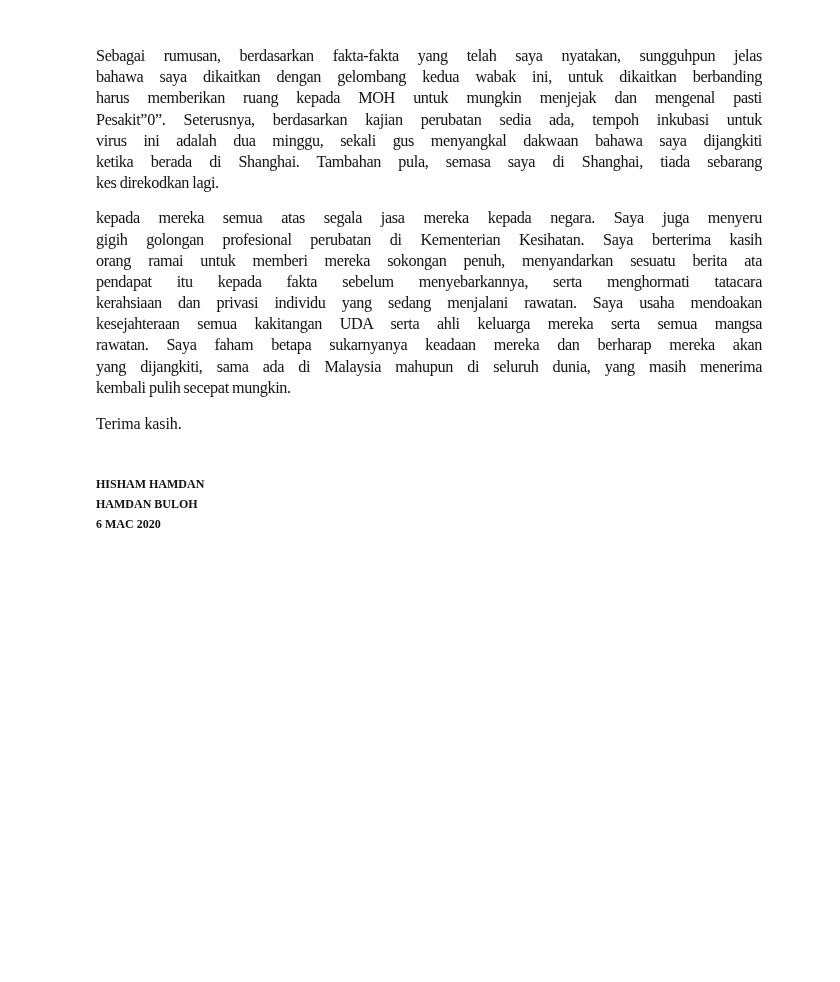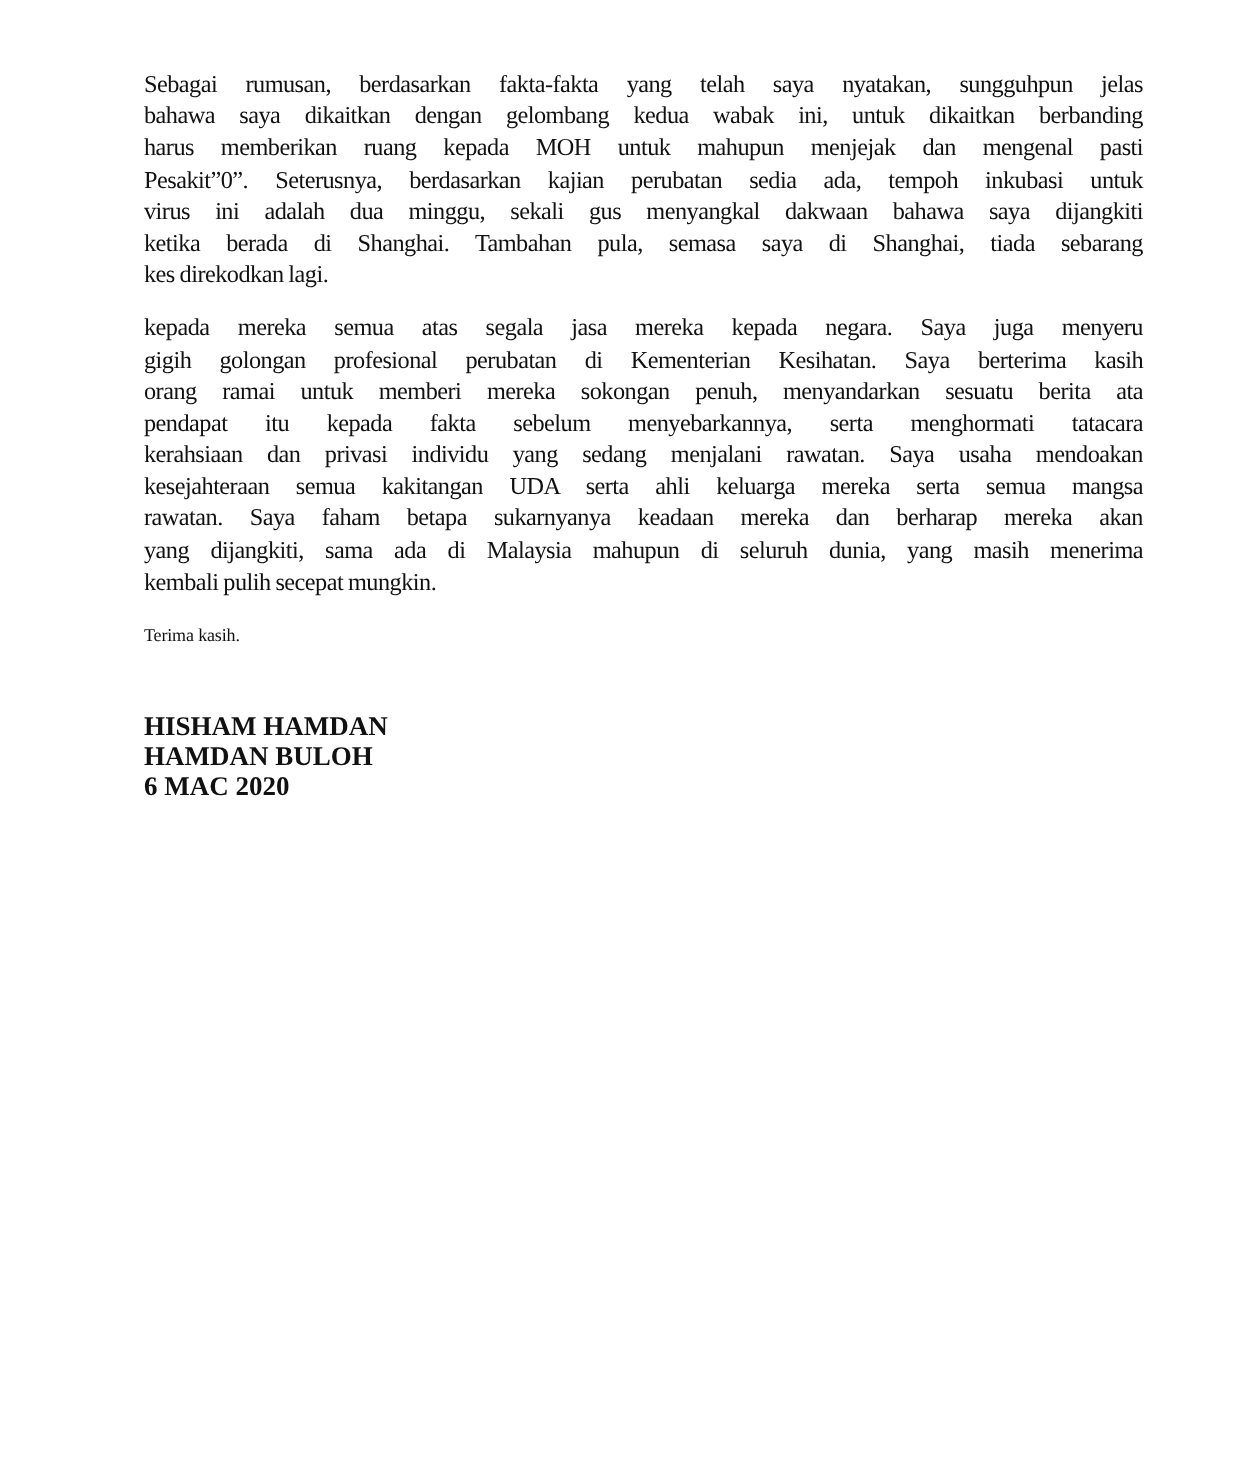--- a/index.html
+++ b/index.html
@@ -10,32 +10,32 @@
       color: #111111;
       margin-left: 20px;
     }
     .para { margin: 0 0 14px 0; }
     .line {
       display: block; font-size: 16.2px; line-height: 21.2px; height: 21.2px;
       text-align: justify; text-align-last: justify; white-space: nowrap;
       letter-spacing: -0.35px; word-spacing: -0.5px;
     }
     .line.last { text-align-last: left; }
-    .thanks { font-size: 12px; line-height: 21px; margin-top: 0; margin-bottom: 0; letter-spacing: -0.1px; }
-    .signature { margin-top: 40px; font-weight: bold; font-size: 18px; line-height: 20px; letter-spacing: 0; }
+    .thanks { font-size: 16px; line-height: 21px; margin-top: 0; margin-bottom: 0; letter-spacing: -0.1px; }
+    .signature { margin-top: 40px; font-weight: bold; font-size: 12px; line-height: 20px; letter-spacing: 0; }
     .signature div { display: block; }
   </style>
 </head>
 <body>
 
 <div class="page">
   <div class="para">
     <span class="line">Sebagai rumusan, berdasarkan fakta-fakta yang telah saya nyatakan, sungguhpun jelas</span>
     <span class="line">bahawa saya dikaitkan dengan gelombang kedua wabak ini, untuk dikaitkan berbanding</span>
-    <span class="line">harus memberikan ruang kepada MOH untuk mahupun menjejak dan mengenal pasti</span>
+    <span class="line">harus memberikan ruang kepada MOH untuk mungkin menjejak dan mengenal pasti</span>
     <span class="line">Pesakit”0”. Seterusnya, berdasarkan kajian perubatan sedia ada, tempoh inkubasi untuk</span>
     <span class="line">virus ini adalah dua minggu, sekali gus menyangkal dakwaan bahawa saya dijangkiti</span>
     <span class="line">ketika berada di Shanghai. Tambahan pula, semasa saya di Shanghai, tiada sebarang</span>
     <span class="line last">kes direkodkan lagi.</span>
   </div>
 
   <div class="para">
     <span class="line">kepada mereka semua atas segala jasa mereka kepada negara. Saya juga menyeru</span>
     <span class="line">gigih golongan profesional perubatan di Kementerian Kesihatan. Saya berterima kasih</span>
     <span class="line">orang ramai untuk memberi mereka sokongan penuh, menyandarkan sesuatu berita ata</span>

